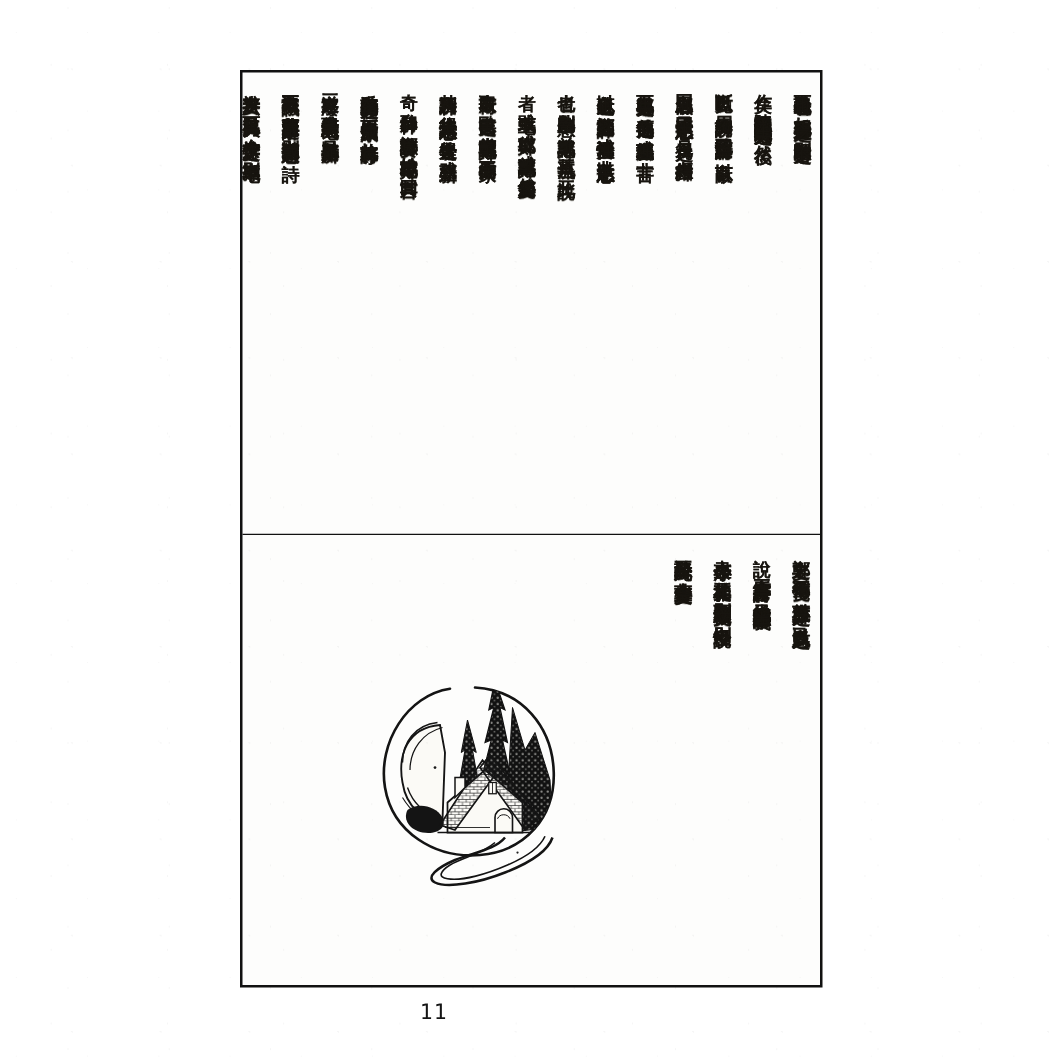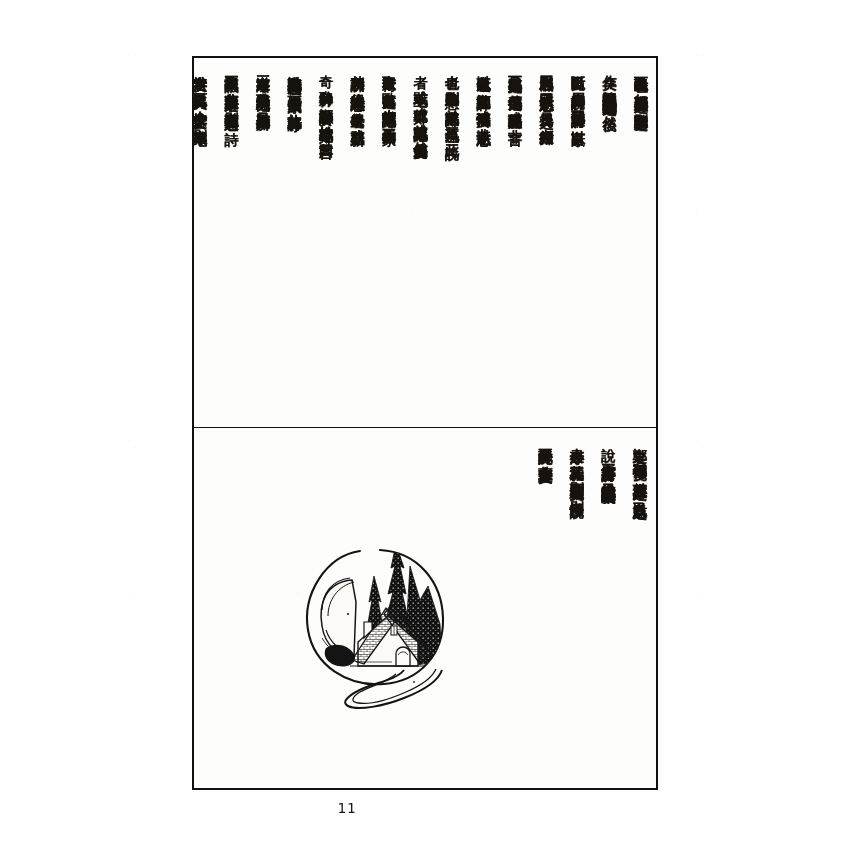--- a/index.html
+++ b/index.html
@@ -104,21 +104,21 @@
   #illustration svg { display: block; width: 100%; height: 100%; }
 
   
   #folio {
     position: absolute;
     left: 0;
     top: 800px;
     width: 694px;
     text-align: center;
     font-family: "DejaVu Sans Mono", "Liberation Mono", monospace;
-    font-size: 14px;
+    font-size: 17px;
     color: #151515;
     letter-spacing: 1px;
   }
 
   
   #speckle {
     position: absolute;
     inset: 0;
     pointer-events: none;
     opacity: 0.035;

